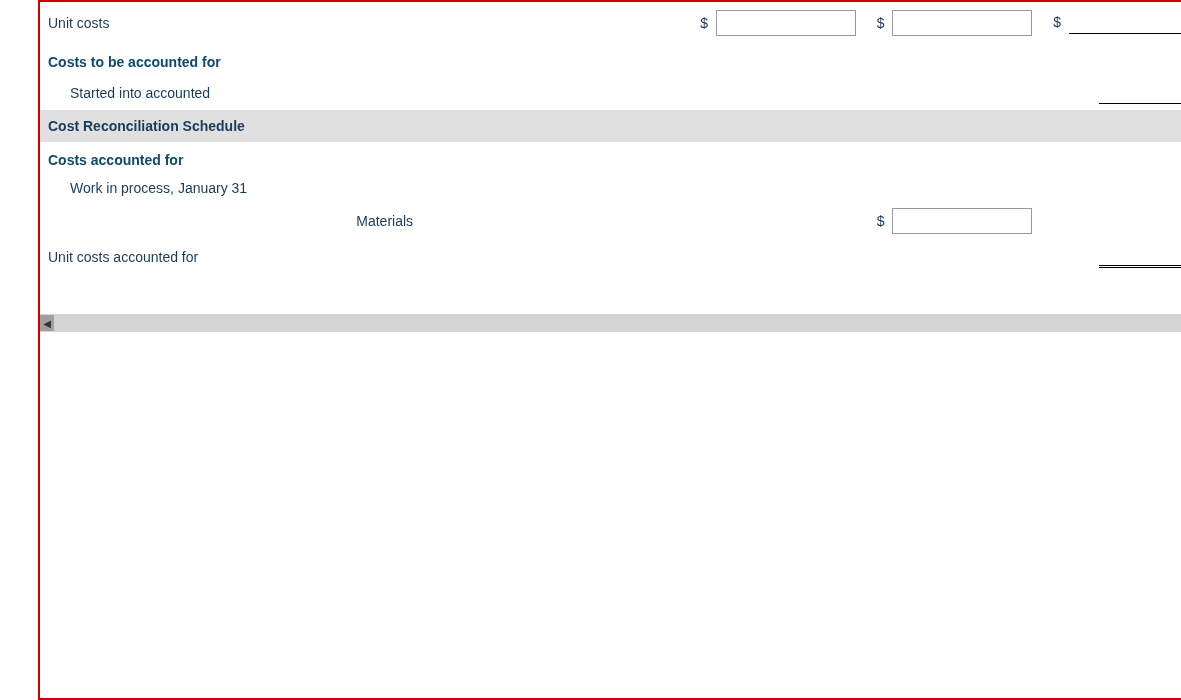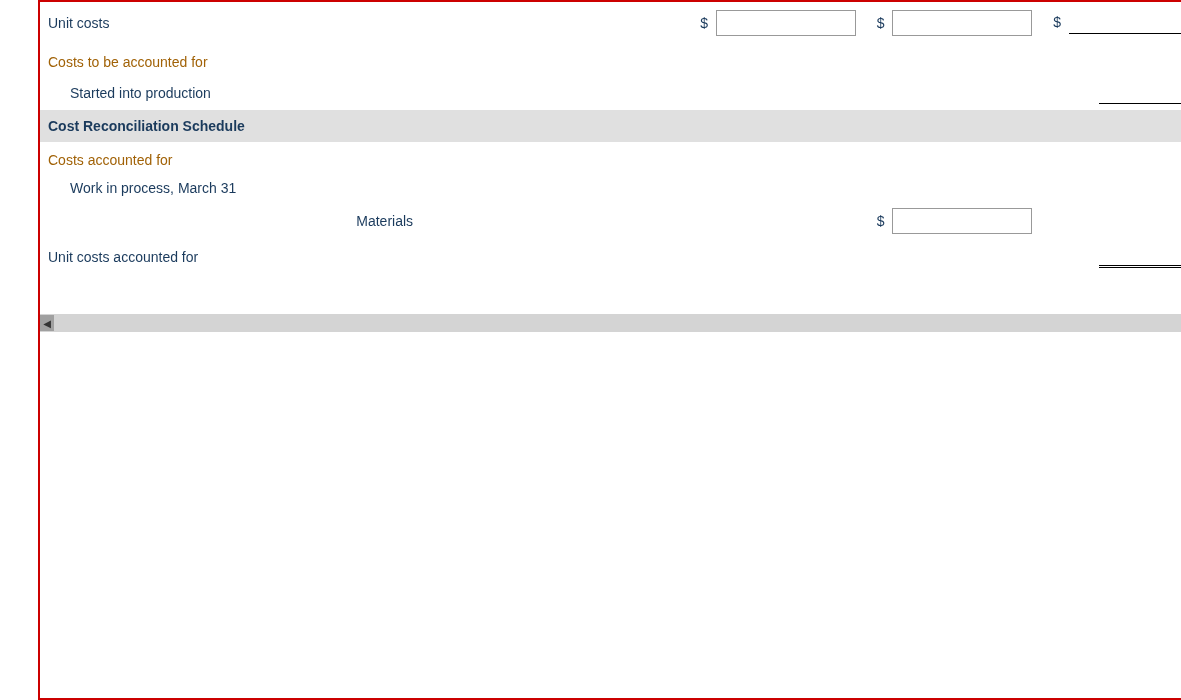--- a/index.html
+++ b/index.html
@@ -56,22 +56,22 @@
     }
 
     .row-unit-costs td {
       padding-top: 8px;
       padding-bottom: 8px;
     }
 
     .section-header td {
       padding-top: 10px;
       padding-bottom: 6px;
-      font-weight: normal;
-      color: #a16207;
+      font-weight: bold;
+      color: #0c4a6e;
     }
 
     .indented {
       padding-left: 30px !important;
     }
 
     .double-indented {
       padding-left: 50px !important;
       text-align: center;
     }
@@ -177,21 +177,21 @@
 
         <tr class="section-header">
           <td>Costs to be accounted for</td>
           <td></td>
           <td></td>
           <td></td>
         </tr>
 
 
         <tr>
-          <td class="indented">Started into production</td>
+          <td class="indented">Started into accounted</td>
           <td></td>
           <td></td>
           <td class="align-right">
             <input type="text" class="underline-field" value="" style="">
           </td>
         </tr>
 
 
         <tr class="section-bar">
           <td colspan="4">Cost Reconciliation Schedule</td>
@@ -199,21 +199,21 @@
 
         <tr class="section-header">
           <td>Costs accounted for</td>
           <td></td>
           <td></td>
           <td></td>
         </tr>
 
 
         <tr>
-          <td class="indented">Work in process, March 31</td>
+          <td class="indented">Work in process, January 31</td>
           <td></td>
           <td></td>
           <td></td>
         </tr>
 
         <tr>
           <td class="double-indented">Materials</td>
           <td></td>
           <td class="dollar-cell">
             <span class="dollar-sign">$</span>

